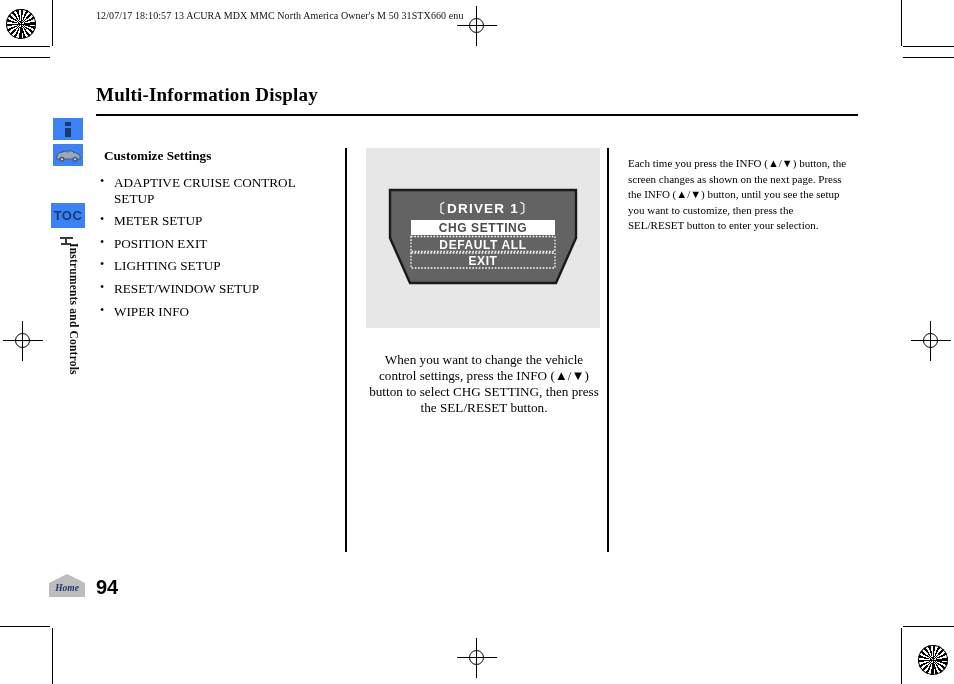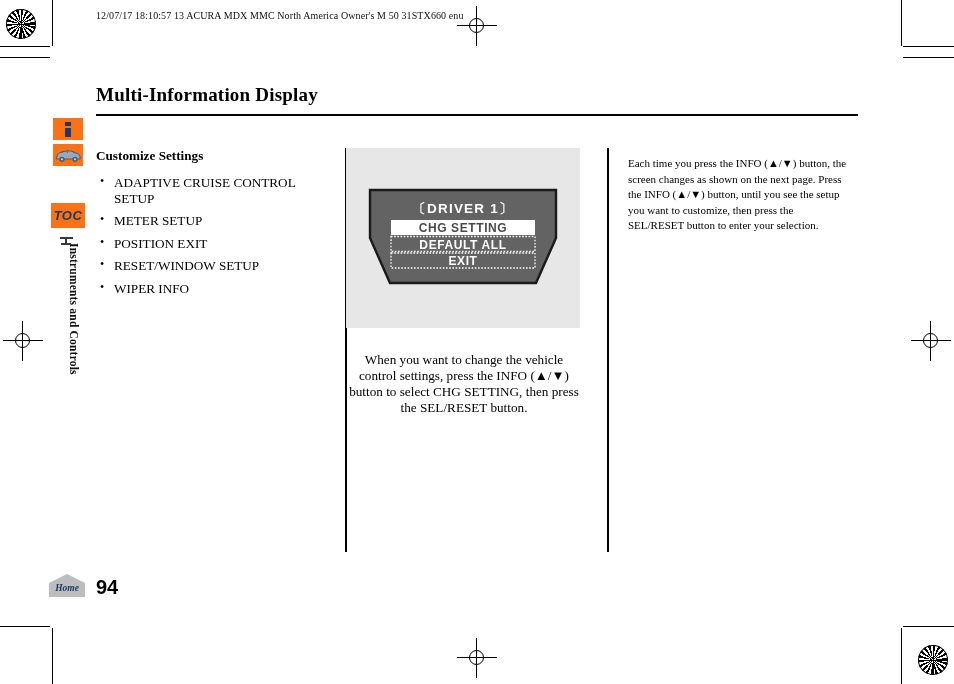--- a/index.html
+++ b/index.html
@@ -89,25 +89,24 @@
     left: 96px;
     top: 114px;
     width: 762px;
     height: 1.6px;
     background: #000;
   }
 
   
   .tab-icon {
     position: absolute;
-    background: #f97316;
+    background: #3b82f6;
     width: 30px;
     height: 22px;
     box-sizing: border-box;
-    font-style: italic;
   }
   .tab-info { left: 53px; top: 118px; }
   .tab-car  { left: 53px; top: 144px; }
   .tab-toc  {
     left: 51px; top: 203px;
     width: 34px; height: 25px;
     color: #1b3a6b;
     font-family: "Liberation Sans", sans-serif;
     font-weight: bold;
     font-size: 13px;
@@ -135,31 +134,31 @@
     color: #111;
   }
 
   
   .col {
     position: absolute;
     font-size: 13.2px;
     line-height: 15.6px;
   }
   .col-left   { left: 96px;  top: 148px; width: 236px; }
-  .col-mid    { left: 346px; top: 148px; width: 236px; }
+  .col-mid    { left: 366px; top: 148px; width: 236px; }
   .col-right  { left: 620px; top: 148px; width: 238px; }
 
   .col-divider { position: absolute; width: 1.6px; background: #000; top: 148px; height: 404px; }
   .div-1 { left: 345px; }
   .div-2 { left: 607px; }
 
   .sub-head {
     font-weight: bold;
     font-size: 13.2px;
-    margin: 0 0 0 0;
+    margin: 0 0 0 8px;
     line-height: 16px;
   }
   .body-p {
     margin: 8px;
     font-size: 11px;
     line-height: 15.6px;
   }
 
   ul.bullets {
     list-style: none;
@@ -292,20 +291,21 @@
 
 <div class="col-divider div-1"></div>
 <div class="col-divider div-2"></div>
 
 <div class="col col-left">
   <div class="sub-head">Customize Settings</div>
   <ul class="bullets">
     <li>ADAPTIVE CRUISE CONTROL SETUP</li>
     <li>METER SETUP</li>
     <li>POSITION EXIT</li>
+    <li>LIGHTING SETUP</li>
     <li>RESET/WINDOW SETUP</li>
     <li>WIPER INFO</li>
   </ul>
 </div>
 
 <div class="col col-mid">
   <div class="illus">
     <svg width="234" height="180" viewBox="0 0 234 180">
       <rect x="0" y="0" width="234" height="180" fill="#e7e7e7"></rect>
       <polygon points="24,42 210,42 210,90 190,135 44,135 24,90" fill="#636363" stroke="#1a1a1a" stroke-width="2.4" stroke-linejoin="miter"></polygon>

